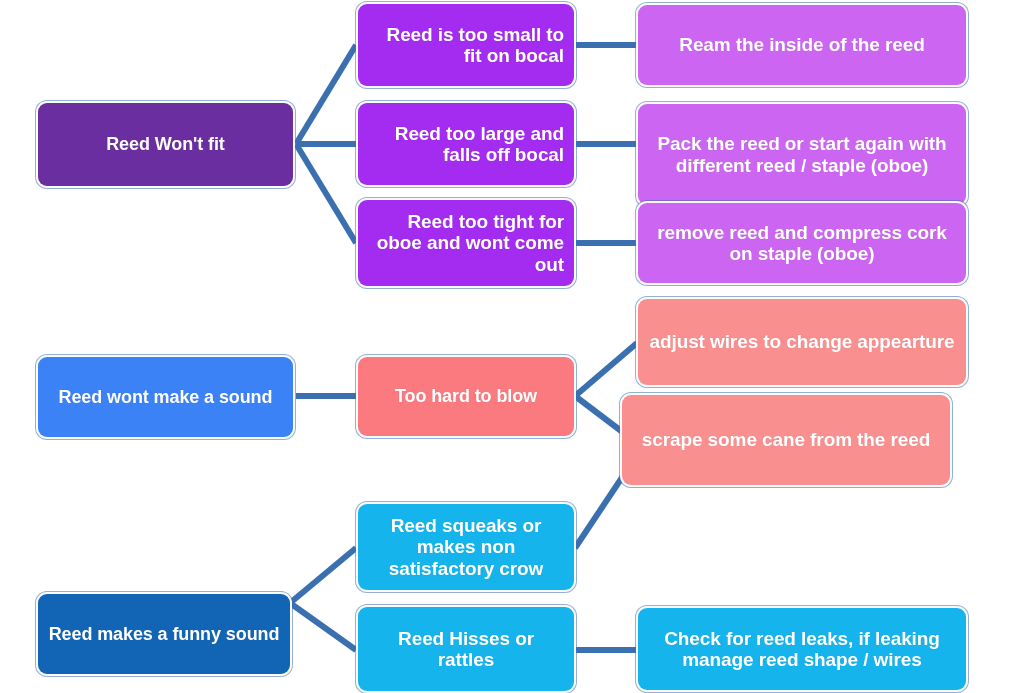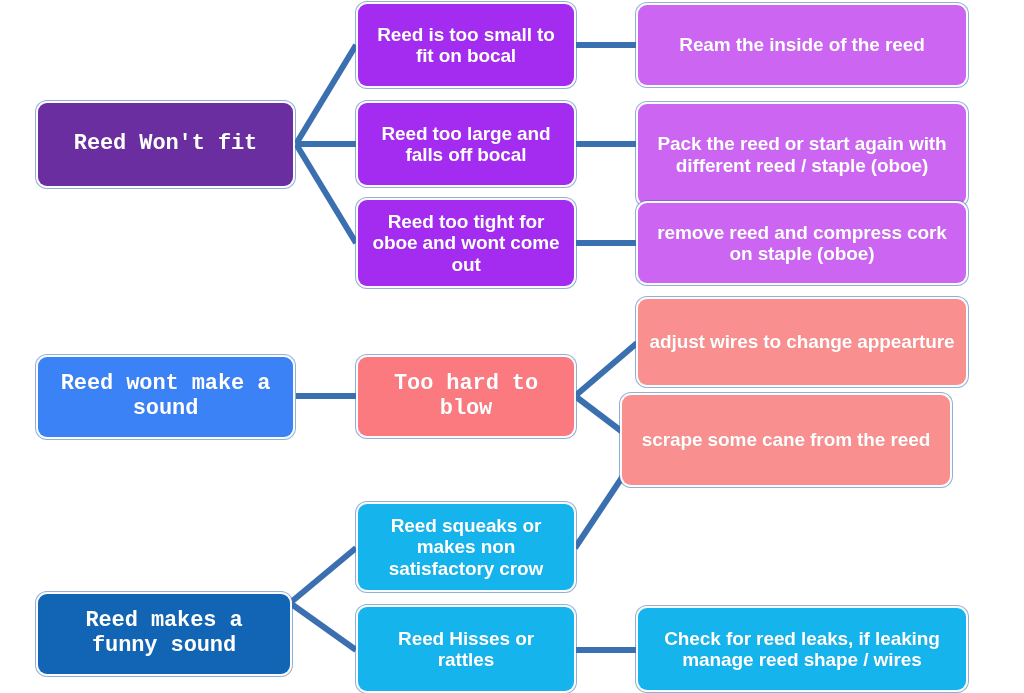--- a/index.html
+++ b/index.html
@@ -38,30 +38,30 @@
     text-shadow:0 0 1px rgba(0,0,0,0.12);
     
     box-shadow:
        0 0 0 2px rgba(255,255,255,0.95),
        0 0 0 3px rgba(58,111,176,0.55);
   }
   .node span{display:block;width:100%;}
 
   
   .c-purple-dark  {background:#6B2EA0;}
-  .c-purple-mid   {background:#A32CF0;}
+  .c-purple-mid   {background:#A32CF0;text-align:right;}
   .c-orchid       {background:#CC66F2;}
   .c-orange       {background:#3b82f6;}
   .c-salmon       {background:#FA7A80;}
   .c-salmon-lite  {background:#F98F8F;}
   .c-blue-dark    {background:#1265B4;}
   .c-cyan         {background:#15B4ED;}
 
   
-  .fs-20{font-size:22px;font-family:Liberation Mono, monospace;}
+  .fs-20{font-size:18px;}
   .fs-19{font-size:19px;}
 </style>
 </head>
 <body>
 
 <div id="canvas">
 
   <svg id="connectors" viewBox="0 0 1024 693" xmlns="http://www.w3.org/2000/svg">
     <g stroke="#3A6FB0" stroke-width="6" fill="none" stroke-linecap="butt">
 

